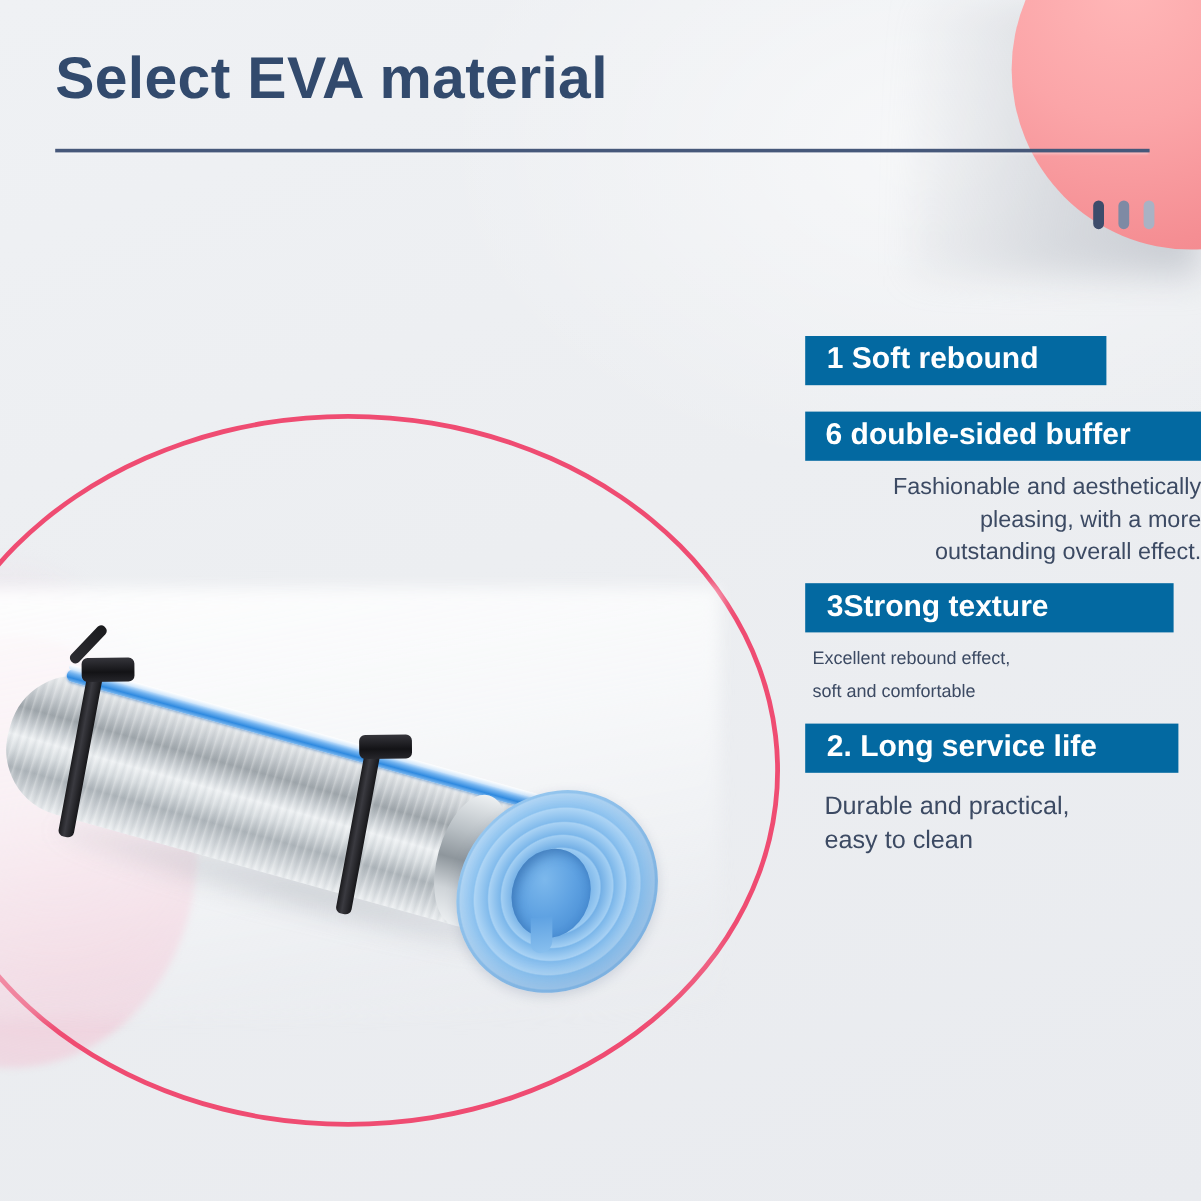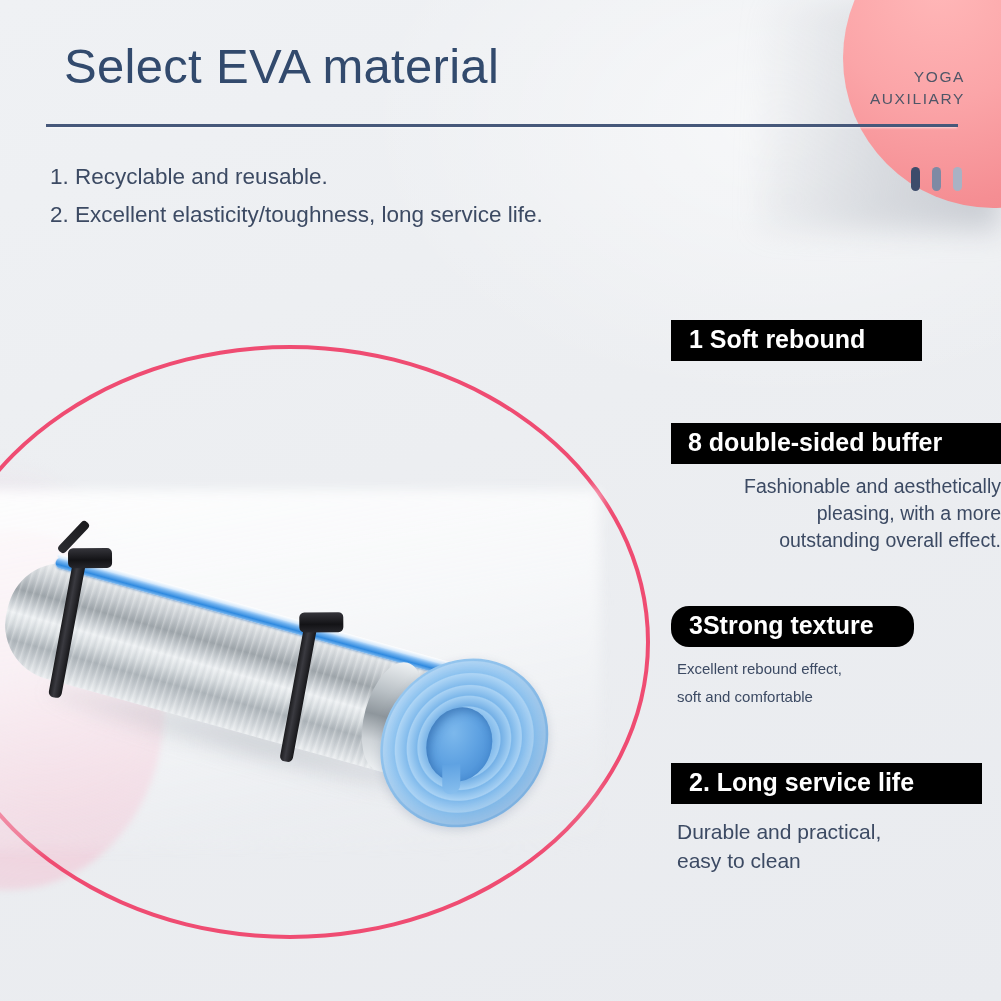--- a/index.html
+++ b/index.html
@@ -66,24 +66,24 @@
     width: 240px;
     height: 300px;
     border-radius: 50%;
     background: radial-gradient(circle at 60% 50%, rgba(238,222,232,0.8) 0%, rgba(236,220,231,0.3) 60%, rgba(236,220,231,0) 100%);
     filter: blur(10px);
   }
 
   
   .title {
     position: absolute;
-    left: 64px;
+    left: 46px;
     top: 38px;
     font-size: 49px;
-    font-weight: normal;
+    font-weight: bold;
     color: #324a6d;
     letter-spacing: 0.3px;
     white-space: nowrap;
   }
 
   .divider {
     position: absolute;
     left: 46px;
     top: 124px;
     width: 912px;
@@ -341,80 +341,71 @@
     position: absolute;
     left: 671px;
     top: 280px;
     width: 330px;
   }
   .feature {
     margin-bottom: 6px;
   }
   .feature-badge {
     display: inline-block;
-    background: #000000;
+    background: #0369a1;
     color: #ffffff;
     font-size: 25px;
     font-weight: bold;
     padding: 7px 16px 9px 18px;
     line-height: 1.0;
     white-space: nowrap;
     box-sizing: border-box;
-    margin-top: 40px;
   }
   .feature-body {
     color: #3c4a63;
     font-size: 21px;
     line-height: 29px;
     margin-top: 10px;
     margin-left: 5px;
     white-space: pre-line;
   }
 
   
   .feature.f1 { margin-bottom: 22px; }
   .feature.f1 .feature-badge { width: 251px; }
   .feature.f1 .feature-body  { margin-top: 13px; margin-left: 6px; }
 
   .feature.f2 { margin-bottom: 12px; }
   .feature.f2 .feature-badge { width: 330px; font-size: 25px; padding-left: 17px; }
   .feature.f2 .feature-body  { font-size: 19.5px; line-height: 27px; margin-top: 9px; margin-left: 6px; text-align: right; }
 
   .feature.f3 { margin-bottom: 12px; }
-  .feature.f3 .feature-badge { width: 243px; border-radius: 18px; }
+  .feature.f3 .feature-badge { width: 307px; }
   .feature.f3 .feature-body  { font-size: 15px; line-height: 28px; margin-top: 8px; margin-left: 6px; }
 
   .feature.f4 .feature-badge { width: 311px; }
-  .feature.f4 .feature-body  { margin-top: 13px; margin-left: 6px; }
+  .feature.f4 .feature-body  { margin-top: 13px; margin-left: 16px; }
 </style>
 </head>
 <body>
 
 <div id="stage">
 
   <div class="bg-wash"></div>
 
   <div class="sphere-shade"></div>
   <div class="hero-sphere"></div>
 
   <div class="blob-pink2"></div>
   <div class="blob-pink"></div>
 
   <div class="title">Select EVA material</div>
   <div class="divider"></div>
 
-  <div class="intro-list">
-    <div class="intro-item">1. Recyclable and reusable.</div>
-    <div class="intro-item">2. Excellent elasticity/toughness, long service life.</div>
-  </div>
-
-  <div class="wordmark">
-    <div>YOGA</div>
-    <div>AUXILIARY</div>
-  </div>
+
 
   <div class="accent-bars">
     <div class="accent-bar b1"></div>
     <div class="accent-bar b2"></div>
     <div class="accent-bar b3"></div>
   </div>
 
   <div class="ring"></div>
 
   <div class="photo">
@@ -441,21 +432,21 @@
     </div>
   </div>
 
   <div class="features">
 
     <div class="feature f1">
       <div class="feature-badge">1 Soft rebound</div>
     </div>
 
     <div class="feature f2">
-      <div class="feature-badge">8 double-sided buffer</div>
+      <div class="feature-badge">6 double-sided buffer</div>
       <div class="feature-body">Fashionable and aesthetically
 pleasing, with a more
 outstanding overall effect.</div>
     </div>
 
     <div class="feature f3">
       <div class="feature-badge">3Strong texture</div>
       <div class="feature-body">Excellent rebound effect,
 soft and comfortable</div>
     </div>

